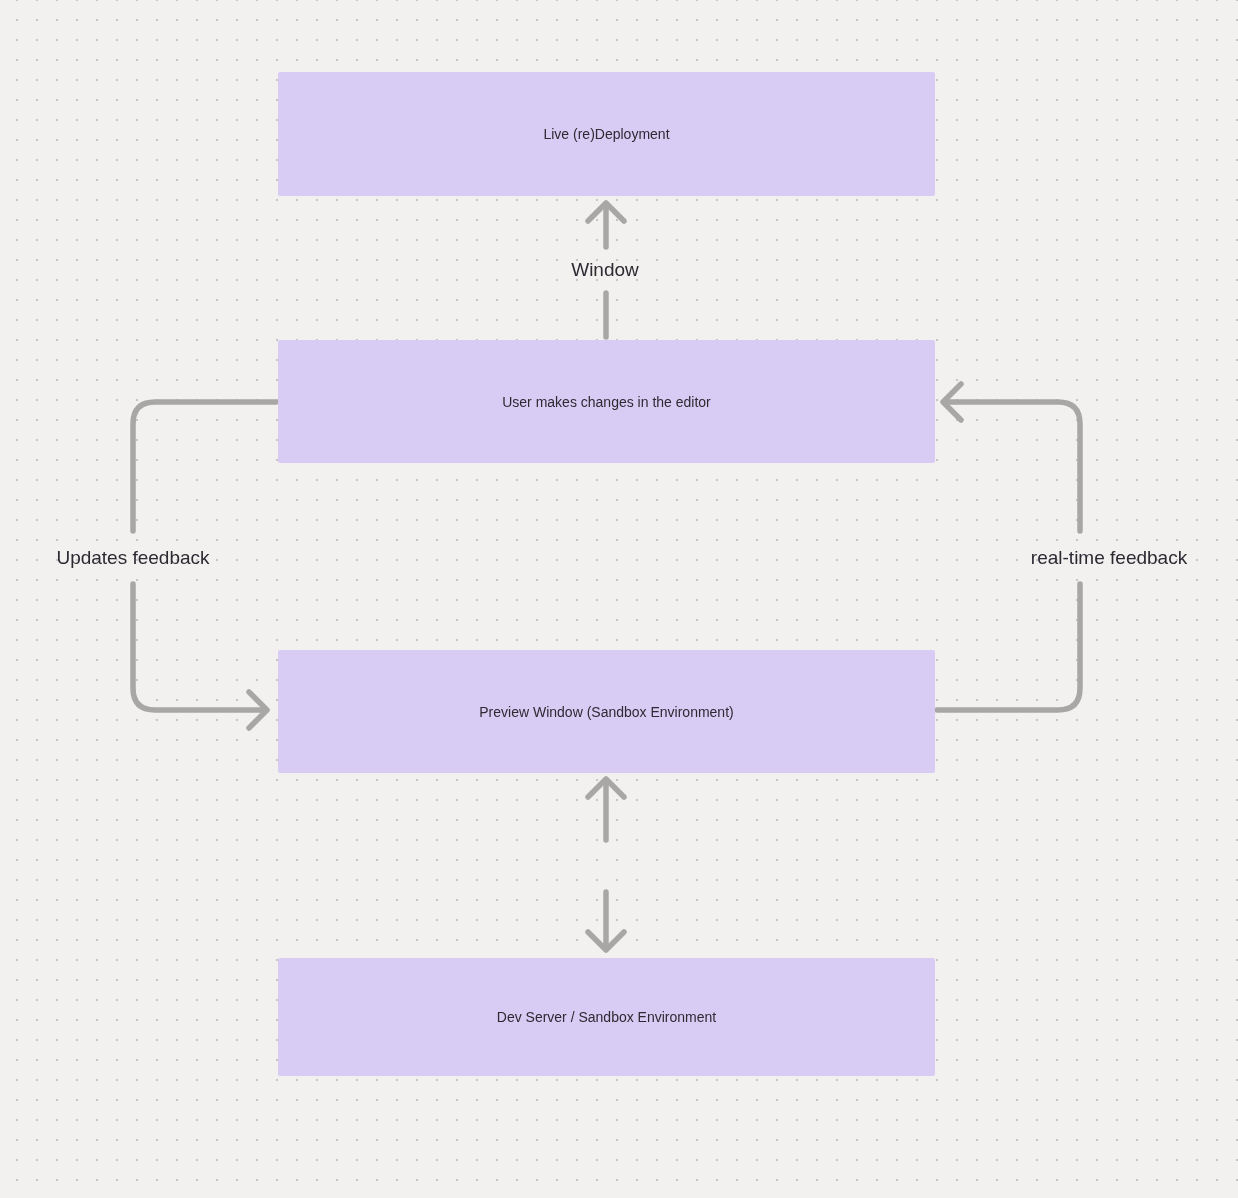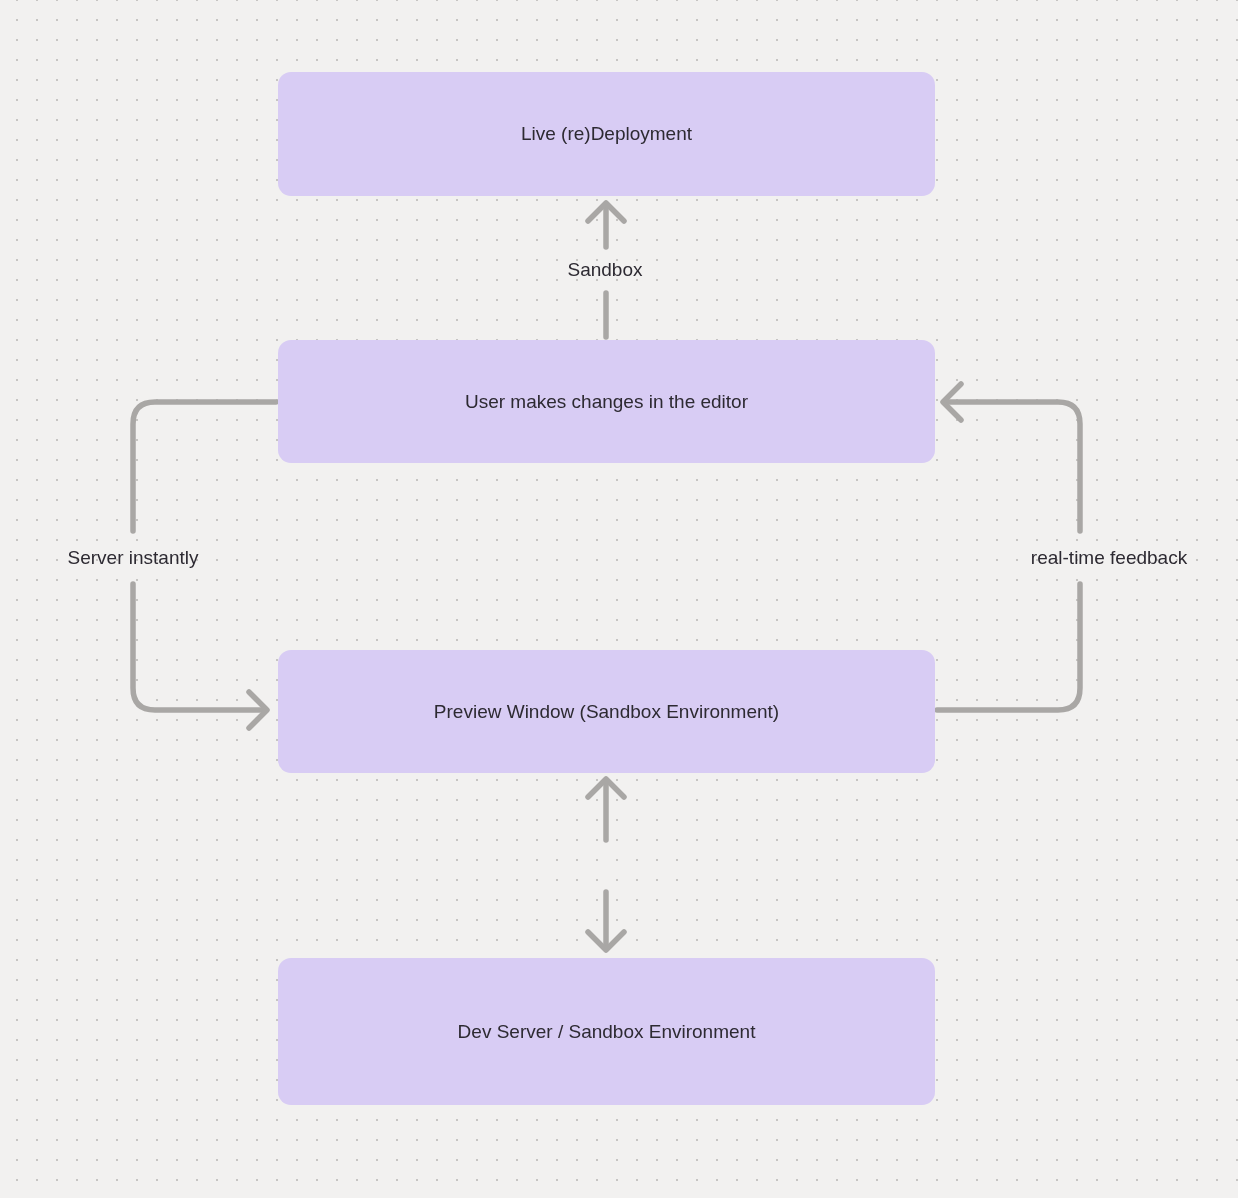--- a/index.html
+++ b/index.html
@@ -27,23 +27,23 @@
     fill:none;
     stroke:var(--connector-color);
     stroke-width:5.5;
     stroke-linecap:round;
     stroke-linejoin:round;
   }
   .node{
     position:absolute;
     width:657px;
     background:var(--node-fill);
-    border-radius:13px;
+    border-radius:2px;
     display:flex;align-items:center;justify-content:center;
-    font-size:19px;
+    font-size:14px;
     color:var(--text-color);
     text-align:center;
   }
   .edge-label{
     position:absolute;
     transform:translate(-50%,-50%);
     font-size:19px;
     color:var(--text-color);
     white-space:nowrap;
   }
@@ -86,24 +86,24 @@
   </div>
 
   <div class="node" style="left:278px;top:340px;height:123px">
     <span>User makes changes in the editor</span>
   </div>
 
   <div class="node" style="left:278px;top:650px;height:123px">
     <span>Preview Window (Sandbox Environment)</span>
   </div>
 
-  <div class="node" style="left:278px;top:958px;height:147px">
+  <div class="node" style="left:278px;top:958px;height:118px">
     <span>Dev Server / Sandbox Environment</span>
   </div>
 
-  <div class="edge-label" style="left:605px;top:270px">Sandbox</div>
+  <div class="edge-label" style="left:605px;top:270px">Window</div>
 
-  <div class="edge-label" style="left:133px;top:558px">Server instantly</div>
+  <div class="edge-label" style="left:133px;top:558px">Updates feedback</div>
 
   <div class="edge-label" style="left:1109px;top:558px">real-time feedback</div>
 
 
 </div>
 
 </body></html>

